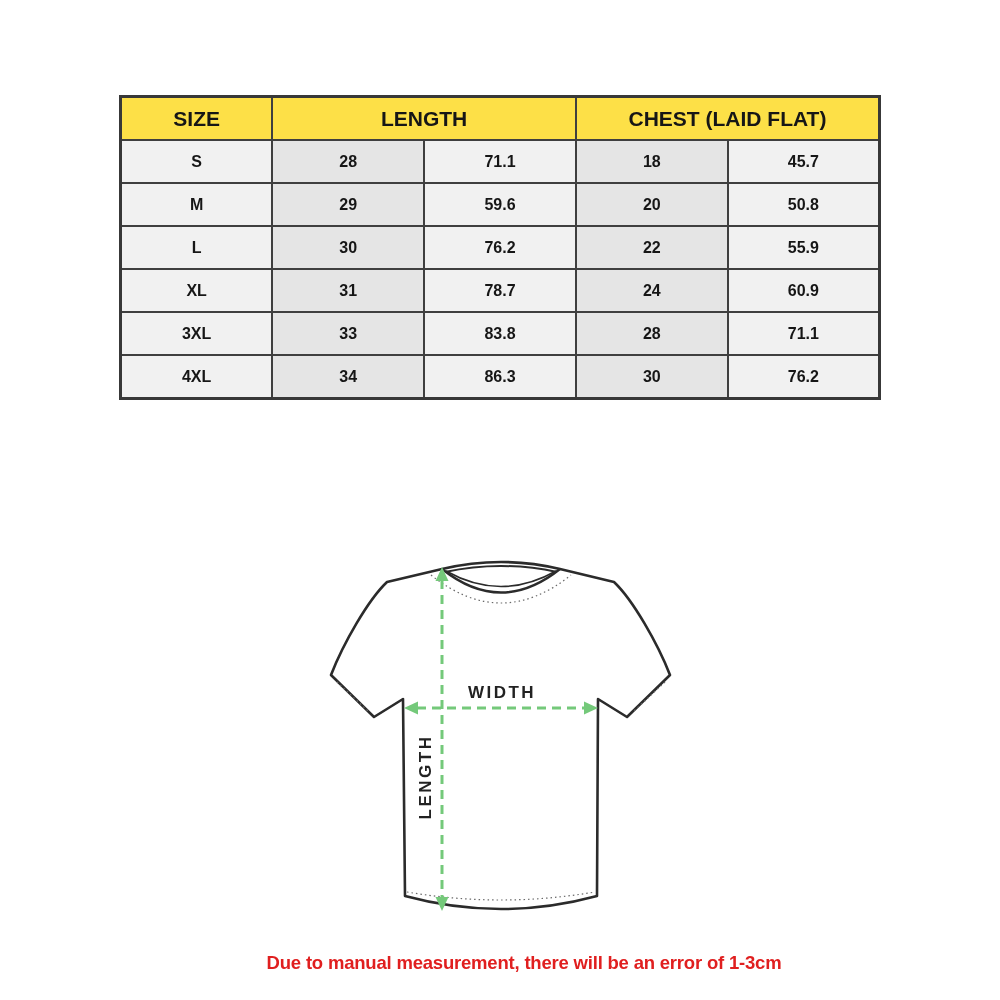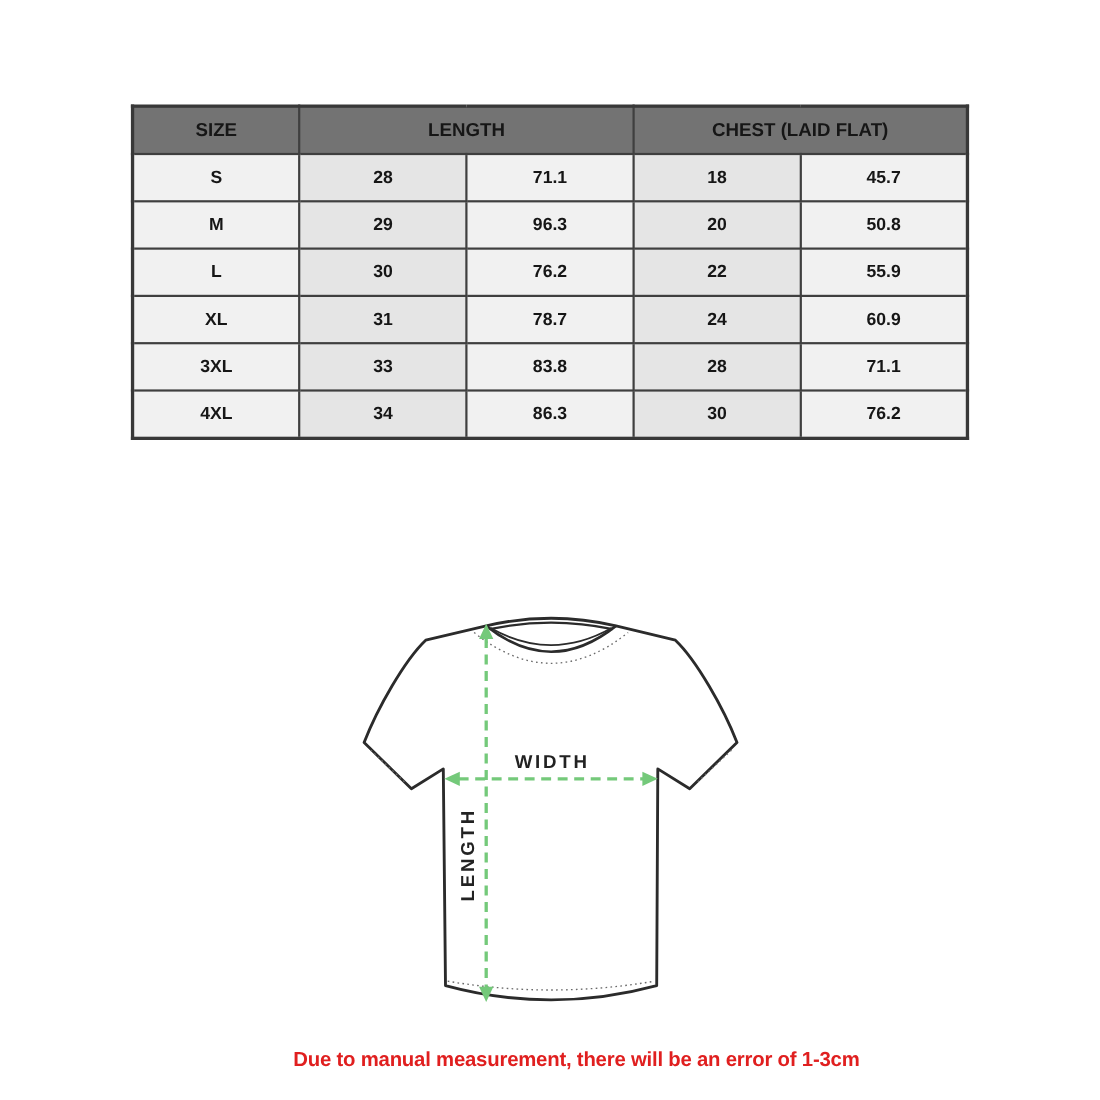--- a/index.html
+++ b/index.html
@@ -11,21 +11,21 @@
           background:#23b061;display:flex;align-items:center;justify-content:center;}
   .banner-title{color:#ffffff;font-size:23px;font-weight:bold;letter-spacing:-0.3px;
                 white-space:nowrap;transform:scaleX(0.97);}
 
   
   .size-table{position:absolute;left:119px;top:95px;width:762px;border-collapse:collapse;
               table-layout:fixed;border:3px solid #383838;}
   .size-table col{width:20%;}
   .size-table th,.size-table td{border:2px solid #3f3f3f;text-align:center;vertical-align:middle;
               font-size:16px;font-weight:bold;color:#161616;padding:0;height:41px;}
-  .size-table thead th{background:#737373;font-size:17px;}
+  .size-table thead th{background:#fde047;font-size:21px;}
   .cell-gray{background:#f1f1f1;}
   .cell-white{background:#e5e5e5;}
 
   
   .diagram{position:absolute;left:310px;top:548px;width:390px;height:390px;}
   .diagram svg{display:block;}
 
   
   .footer-note{position:absolute;left:0;top:952px;width:1000px;text-align:center;
                color:#e01f1f;font-size:18.5px;font-weight:bold;letter-spacing:-0.2px;padding-left:24px;}
@@ -55,21 +55,21 @@
       <tr>
         <td class="cell-gray">S</td>
         <td class="cell-white">28</td>
         <td class="cell-gray">71.1</td>
         <td class="cell-white">18</td>
         <td class="cell-gray">45.7</td>
       </tr>
       <tr>
         <td class="cell-gray">M</td>
         <td class="cell-white">29</td>
-        <td class="cell-gray">96.3</td>
+        <td class="cell-gray">59.6</td>
         <td class="cell-white">20</td>
         <td class="cell-gray">50.8</td>
       </tr>
       <tr>
         <td class="cell-gray">L</td>
         <td class="cell-white">30</td>
         <td class="cell-gray">76.2</td>
         <td class="cell-white">22</td>
         <td class="cell-gray">55.9</td>
       </tr>

